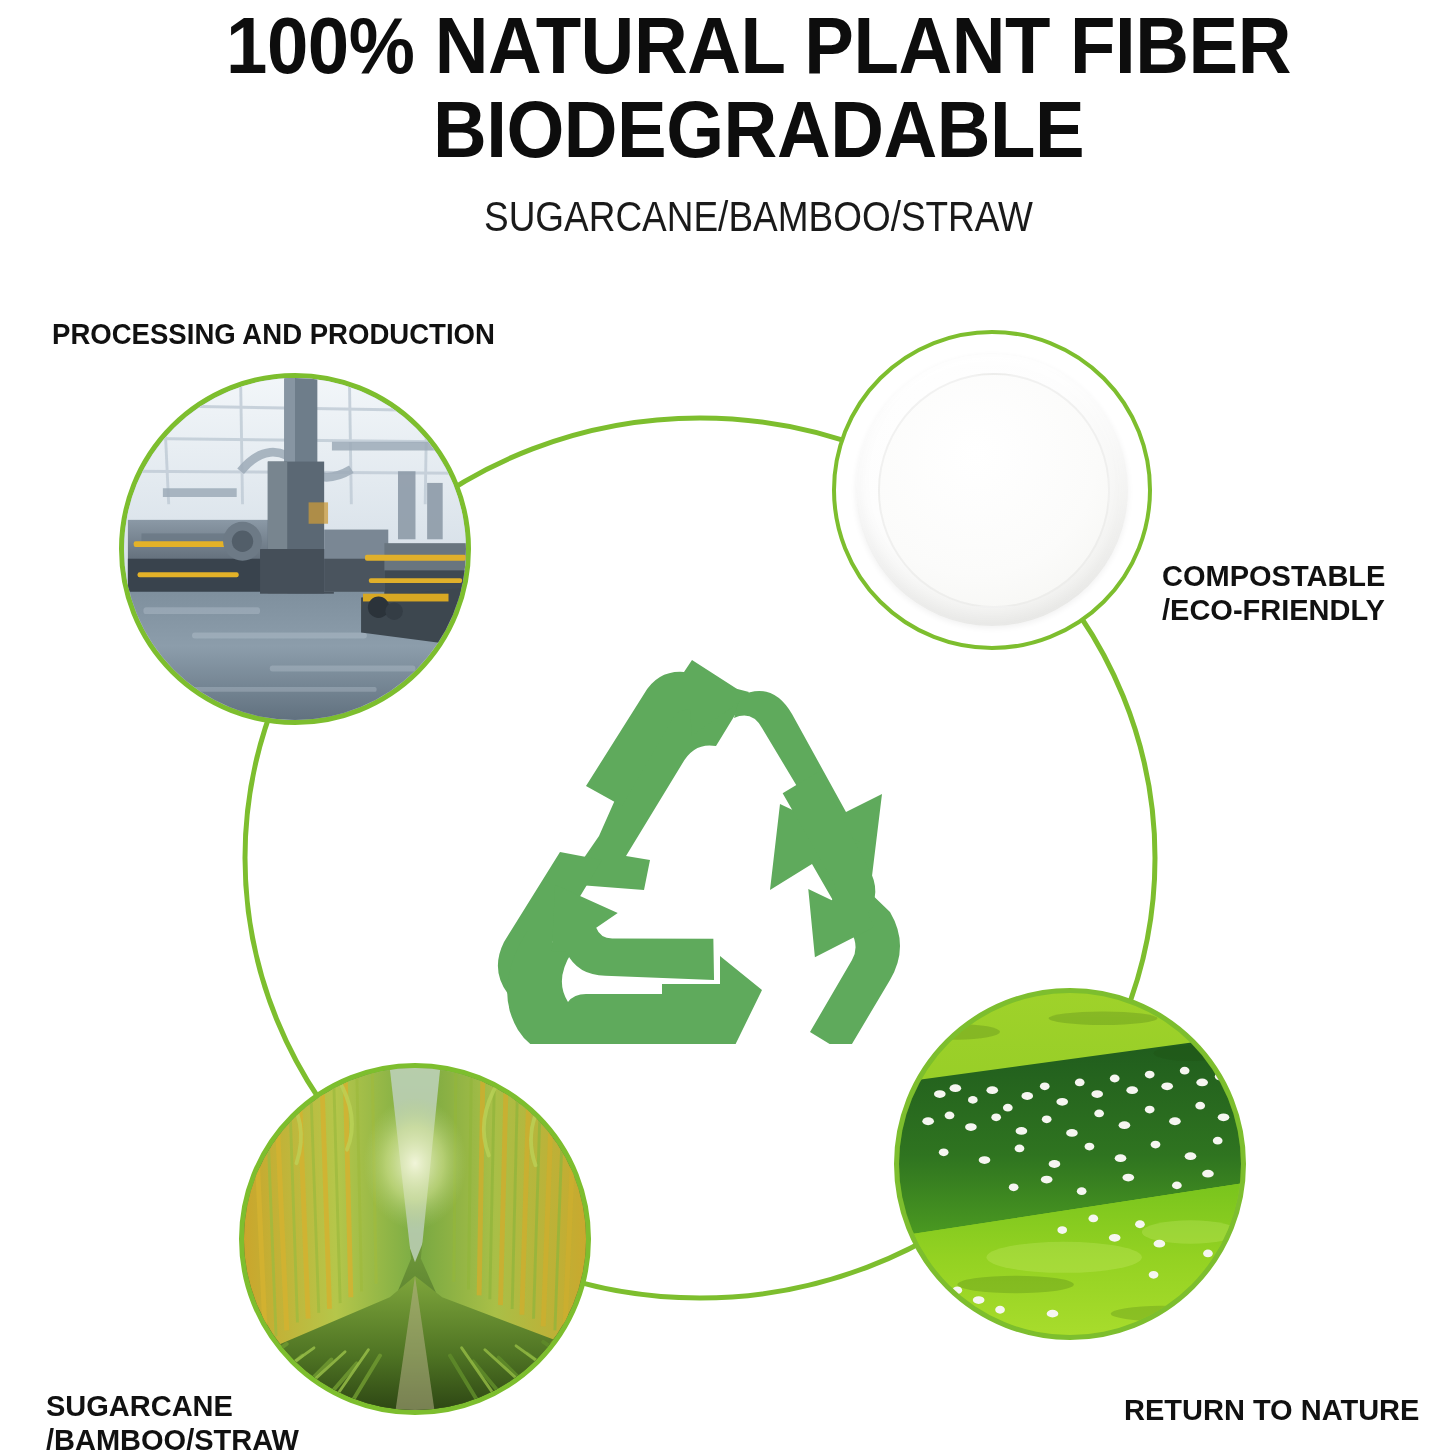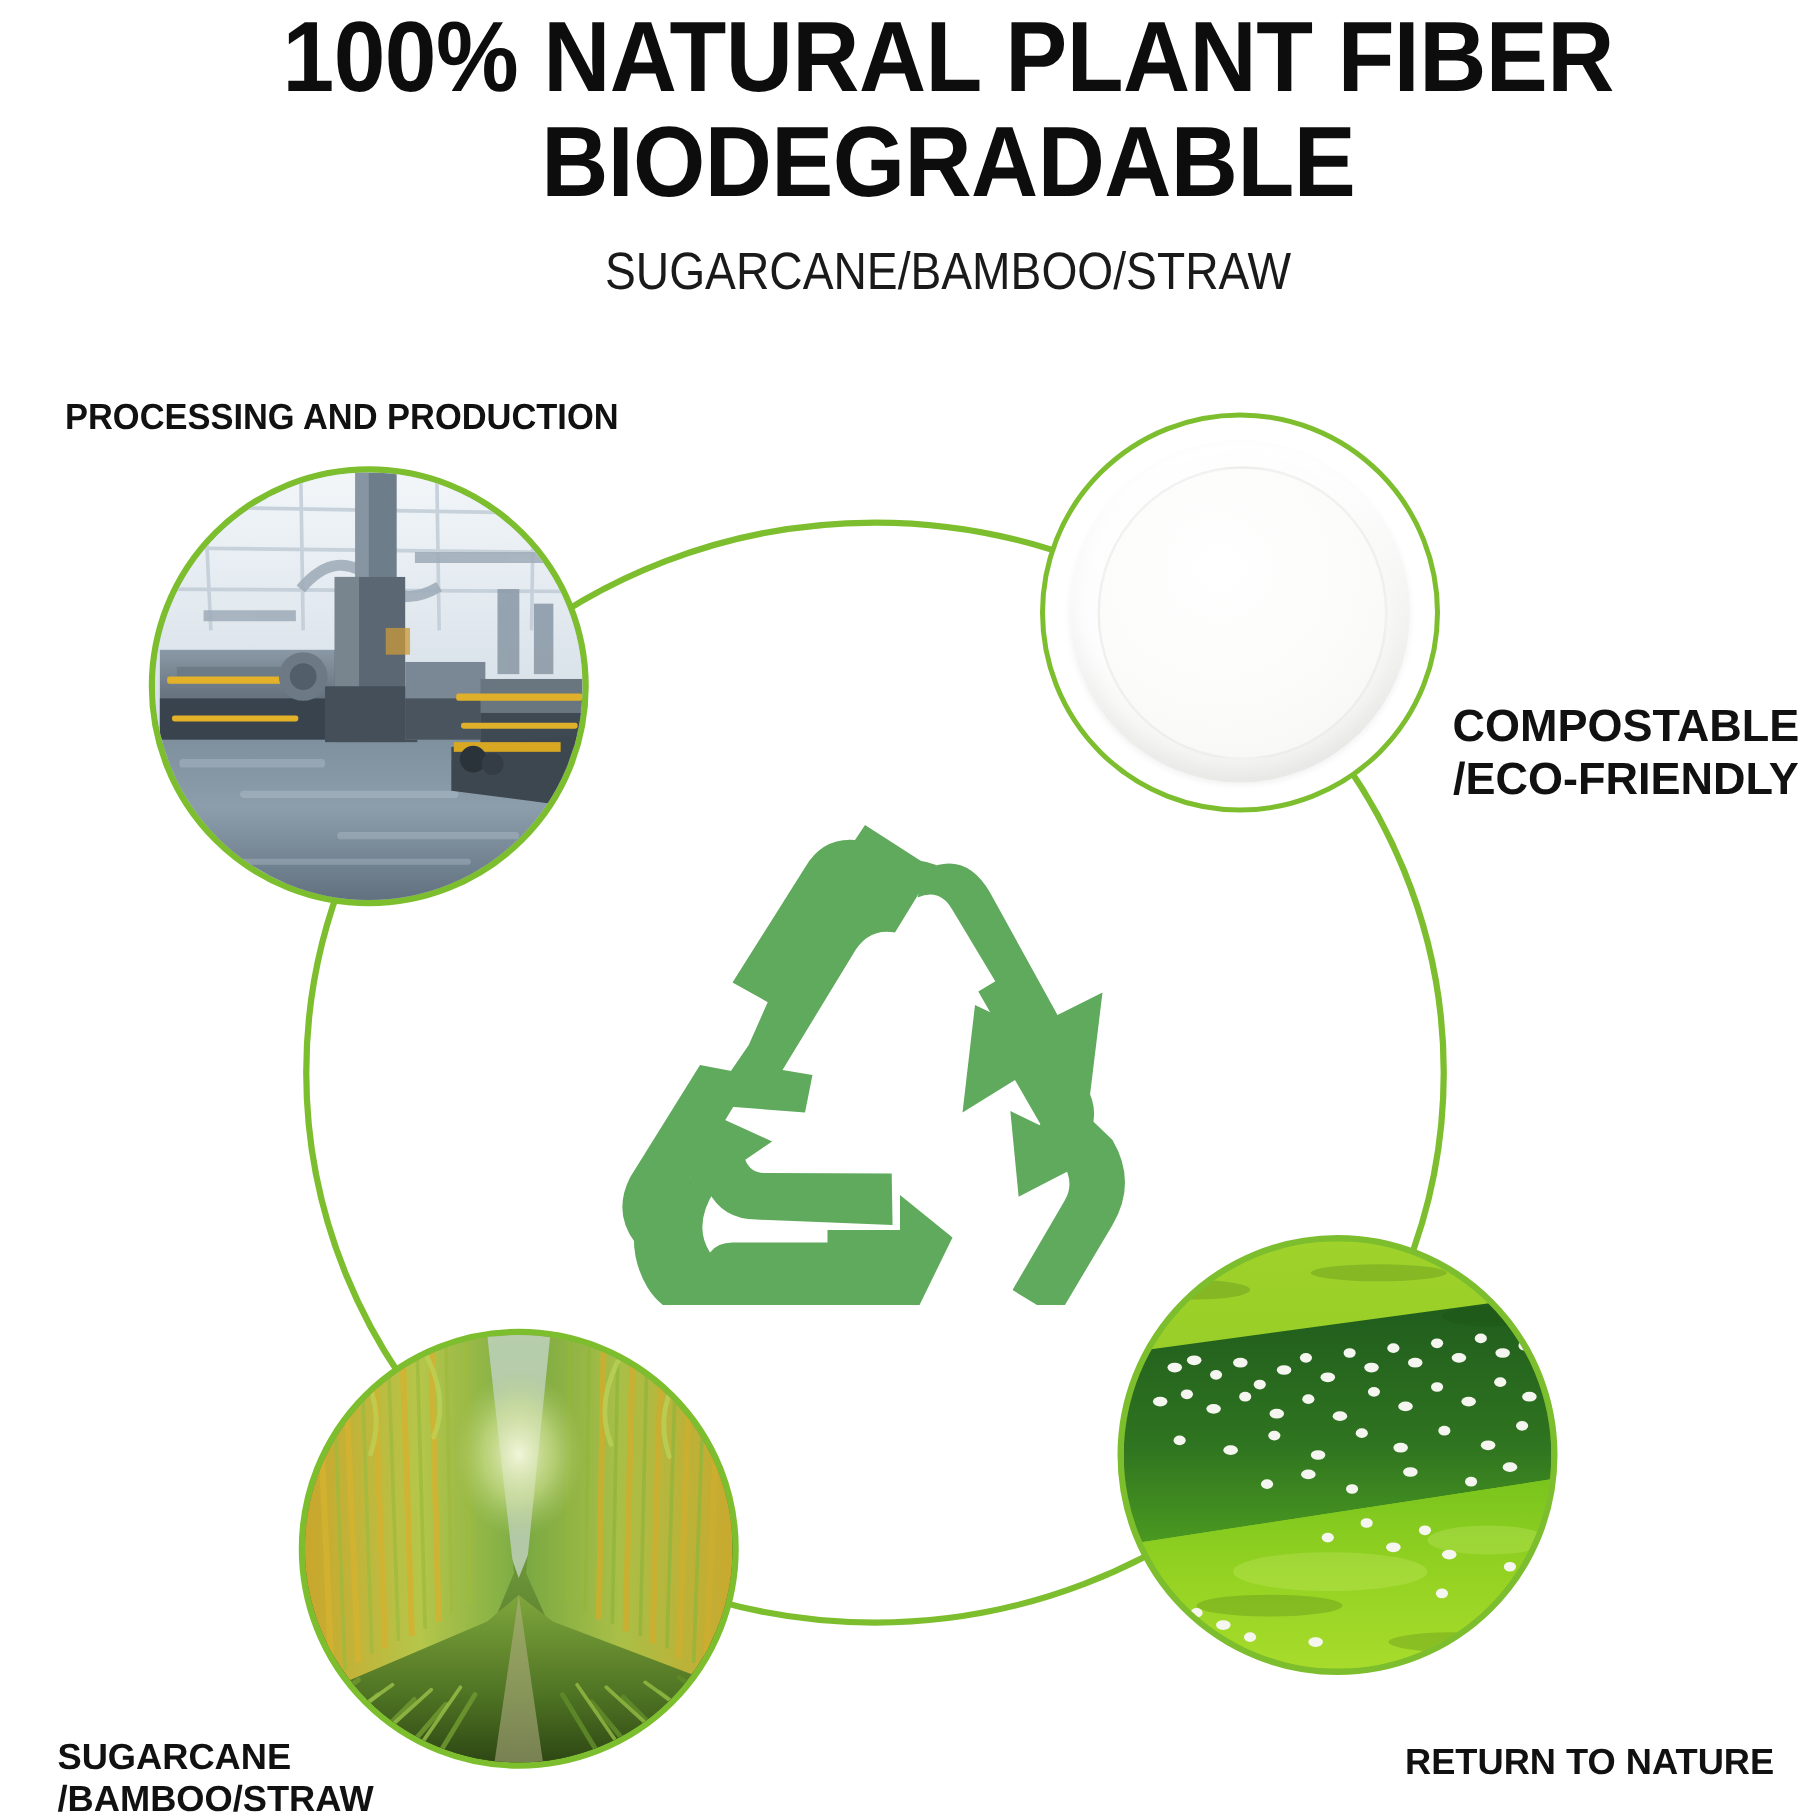--- a/index.html
+++ b/index.html
@@ -155,22 +155,21 @@
   #label-processing {
     left: 52px;
     top: 318px;
     font-size: 29px;
     transform: scaleX(0.95);
     transform-origin: left top;
   }
   #label-compostable {
     left: 1162px;
     top: 560px;
-    font-size: 36px;
-    text-align: center;
+    font-size: 29px;
   }
   #label-sugarcane {
     left: 46px;
     top: 1390px;
     font-size: 29px;
     text-align: left;
   }
   #label-return {
     left: 1124px;
     top: 1368px;

